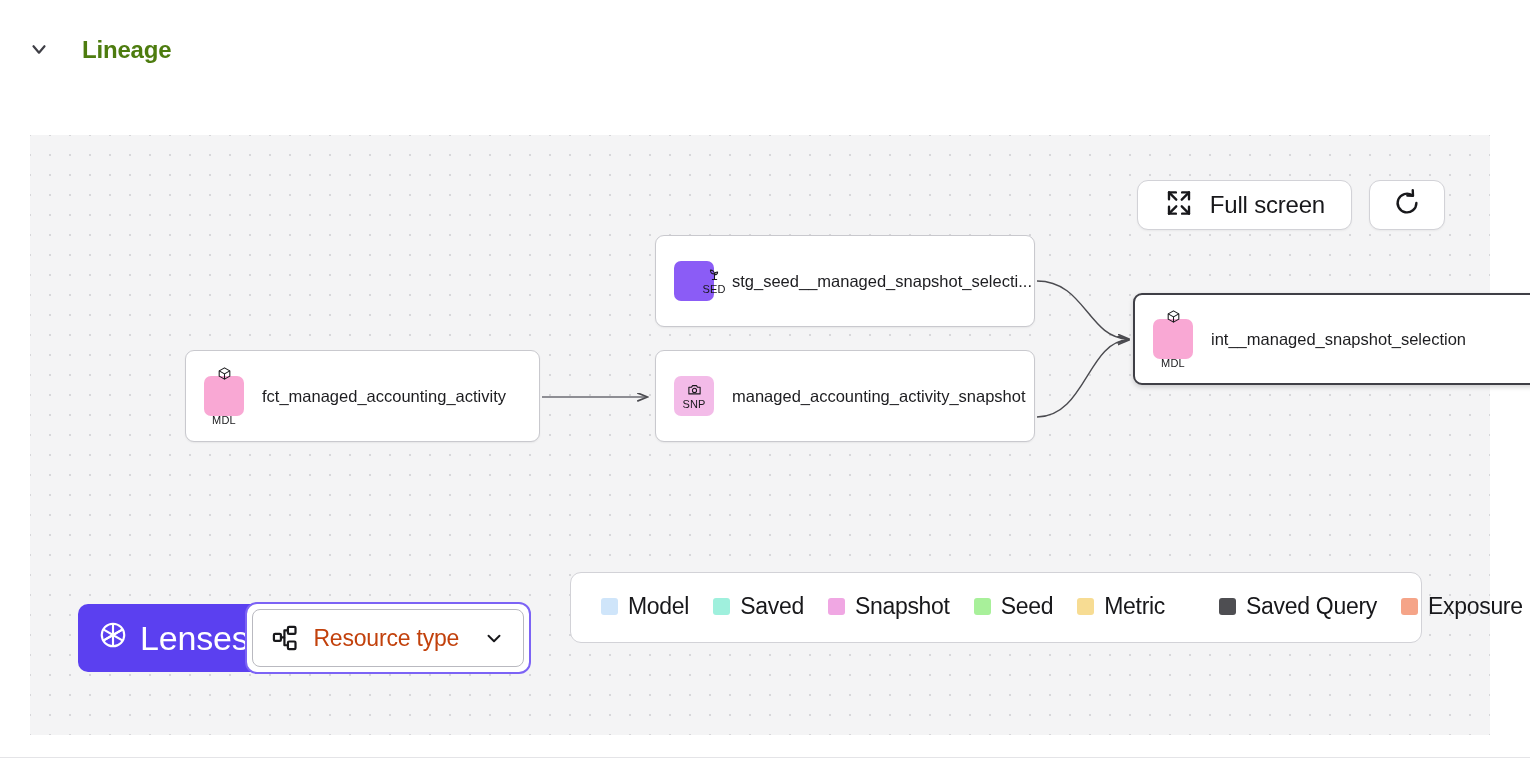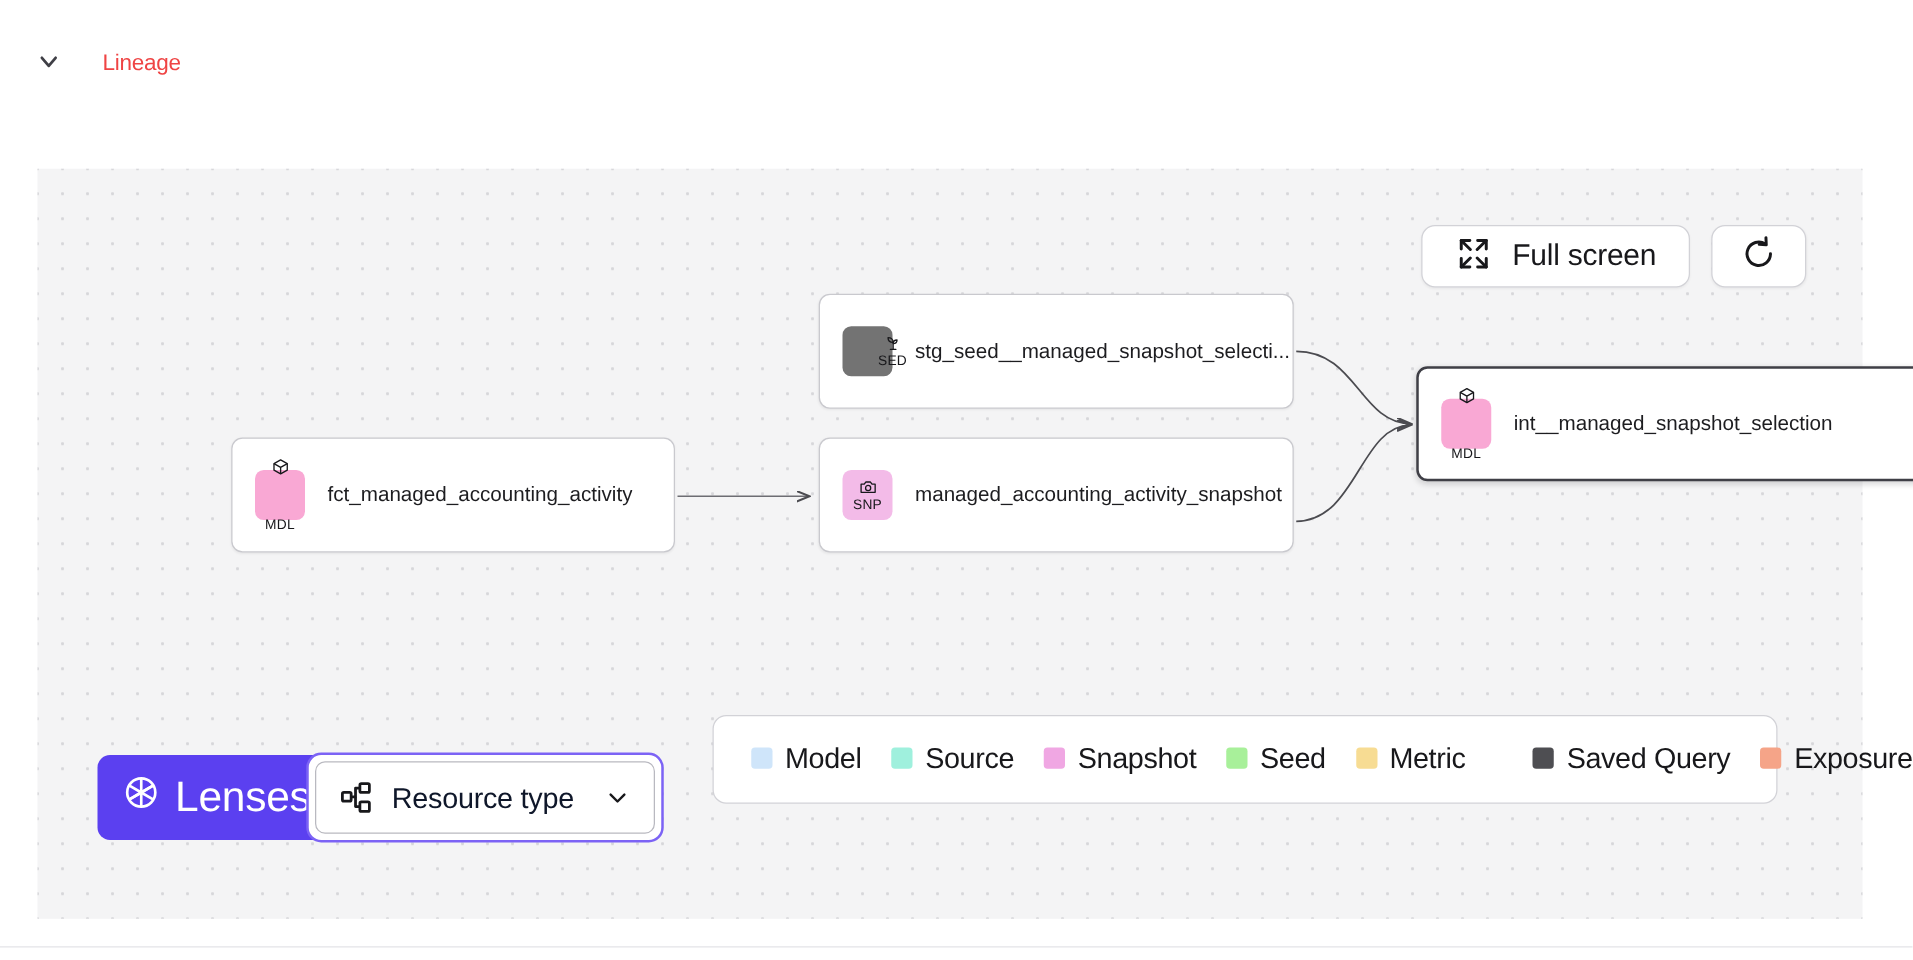--- a/index.html
+++ b/index.html
@@ -16,21 +16,21 @@
     width: 1530px; height: 100px;
     display: flex; align-items: center;
   }
   .collapse-toggle {
     width: 38px; height: 38px; margin-left: 20px;
     display: flex; align-items: center; justify-content: center;
     cursor: pointer; background: none; border: none;
   }
   .collapse-toggle svg { width: 22px; height: 22px; }
   .section-title {
-    font-size: 18px; font-weight: normal; color: #ef4444;
+    font-size: 24px; font-weight: bold; color: #4d7c0f;
     margin-left: 24px; letter-spacing: -0.2px;
   }
 
   
   .lineage-canvas {
     position: absolute; left: 30px; top: 135px;
     width: 1460px; height: 600px;
     background-color: #f4f4f5;
     background-image: radial-gradient(circle, #d7d7da 1.1px, transparent 1.2px);
     background-size: 20px 20px;
@@ -64,21 +64,21 @@
     display: flex; flex-direction: column;
     align-items: center; justify-content: center;
     flex: none;
   }
   .node-badge svg { width: 15px; height: 15px; display: block; }
   .node-badge .badge-abbr {
     font-size: 11px; line-height: 12px; color: #18181b;
     letter-spacing: 0.2px; margin-top: 1px;
   }
   .badge-model    { background: #f9a8d4; gap: 32px; }
-  .badge-seed     { background: #737373; padding-left: 40px; }
+  .badge-seed     { background: #8b5cf6; padding-left: 40px; }
   .badge-snapshot { background: #f3bbe8; }
   .node-label {
     font-size: 16.5px; color: #1d1d20;
     margin-left: 18px; white-space: nowrap;
     overflow: hidden; text-overflow: ellipsis;
   }
 
   
   #node-fct   { left: 155px; top: 215px; width: 355px; }
   #node-stg   { left: 625px; top: 100px; width: 380px; }
@@ -118,21 +118,21 @@
   .resource-type-wrap {
     margin-left: -25px; padding: 5px;
     border: 2.5px solid #7c63f5; border-radius: 12px;
     background: #ffffff; position: relative; z-index: 2;
   }
   #resource-type-dropdown {
     background: #ffffff; border: 1px solid #b9b9c0;
     border-radius: 8px; height: 58px;
     display: flex; align-items: center; gap: 14px;
     padding: 0 18px; cursor: pointer;
-    font-size: 23px; color: #0f172a; letter-spacing: -0.2px;
+    font-size: 23px; color: #c2410c; letter-spacing: -0.2px;
   }
   #resource-type-dropdown .rt-icon { width: 28px; height: 28px; flex: none; }
   #resource-type-dropdown .rt-chevron { width: 22px; height: 22px; margin-left: 10px; }
 
   
   .legend {
     position: absolute; left: 540px; top: 437px;
     width: 852px; background: #ffffff;
     border: 1px solid #d2d2d7; border-radius: 11px;
     padding: 20px 30px 22px 30px;
@@ -292,21 +292,21 @@
   </div>
 
   <div class="legend">
     <div class="legend-row">
       <div class="legend-item">
         <span class="legend-swatch" style="background:#CFE5FA"></span>
         <span class="legend-text">Model</span>
       </div>
       <div class="legend-item">
         <span class="legend-swatch" style="background:#9FF0DD"></span>
-        <span class="legend-text">Source</span>
+        <span class="legend-text">Saved</span>
       </div>
       <div class="legend-item">
         <span class="legend-swatch" style="background:#F0A7E3"></span>
         <span class="legend-text">Snapshot</span>
       </div>
       <div class="legend-item">
         <span class="legend-swatch" style="background:#A8F09A"></span>
         <span class="legend-text">Seed</span>
       </div>
       <div class="legend-item">

